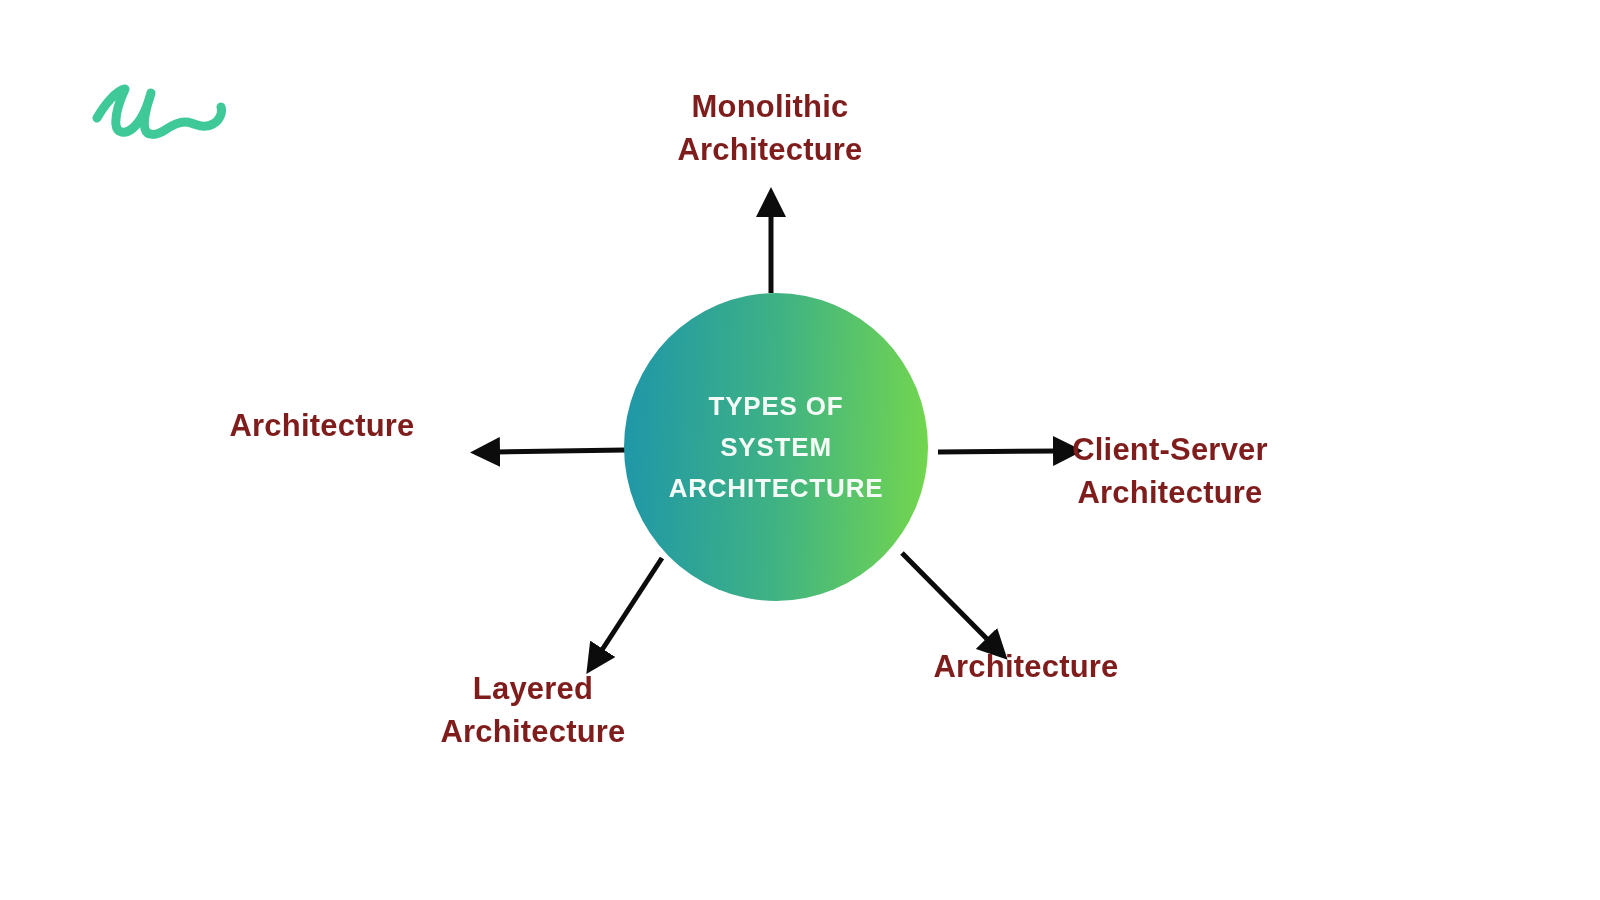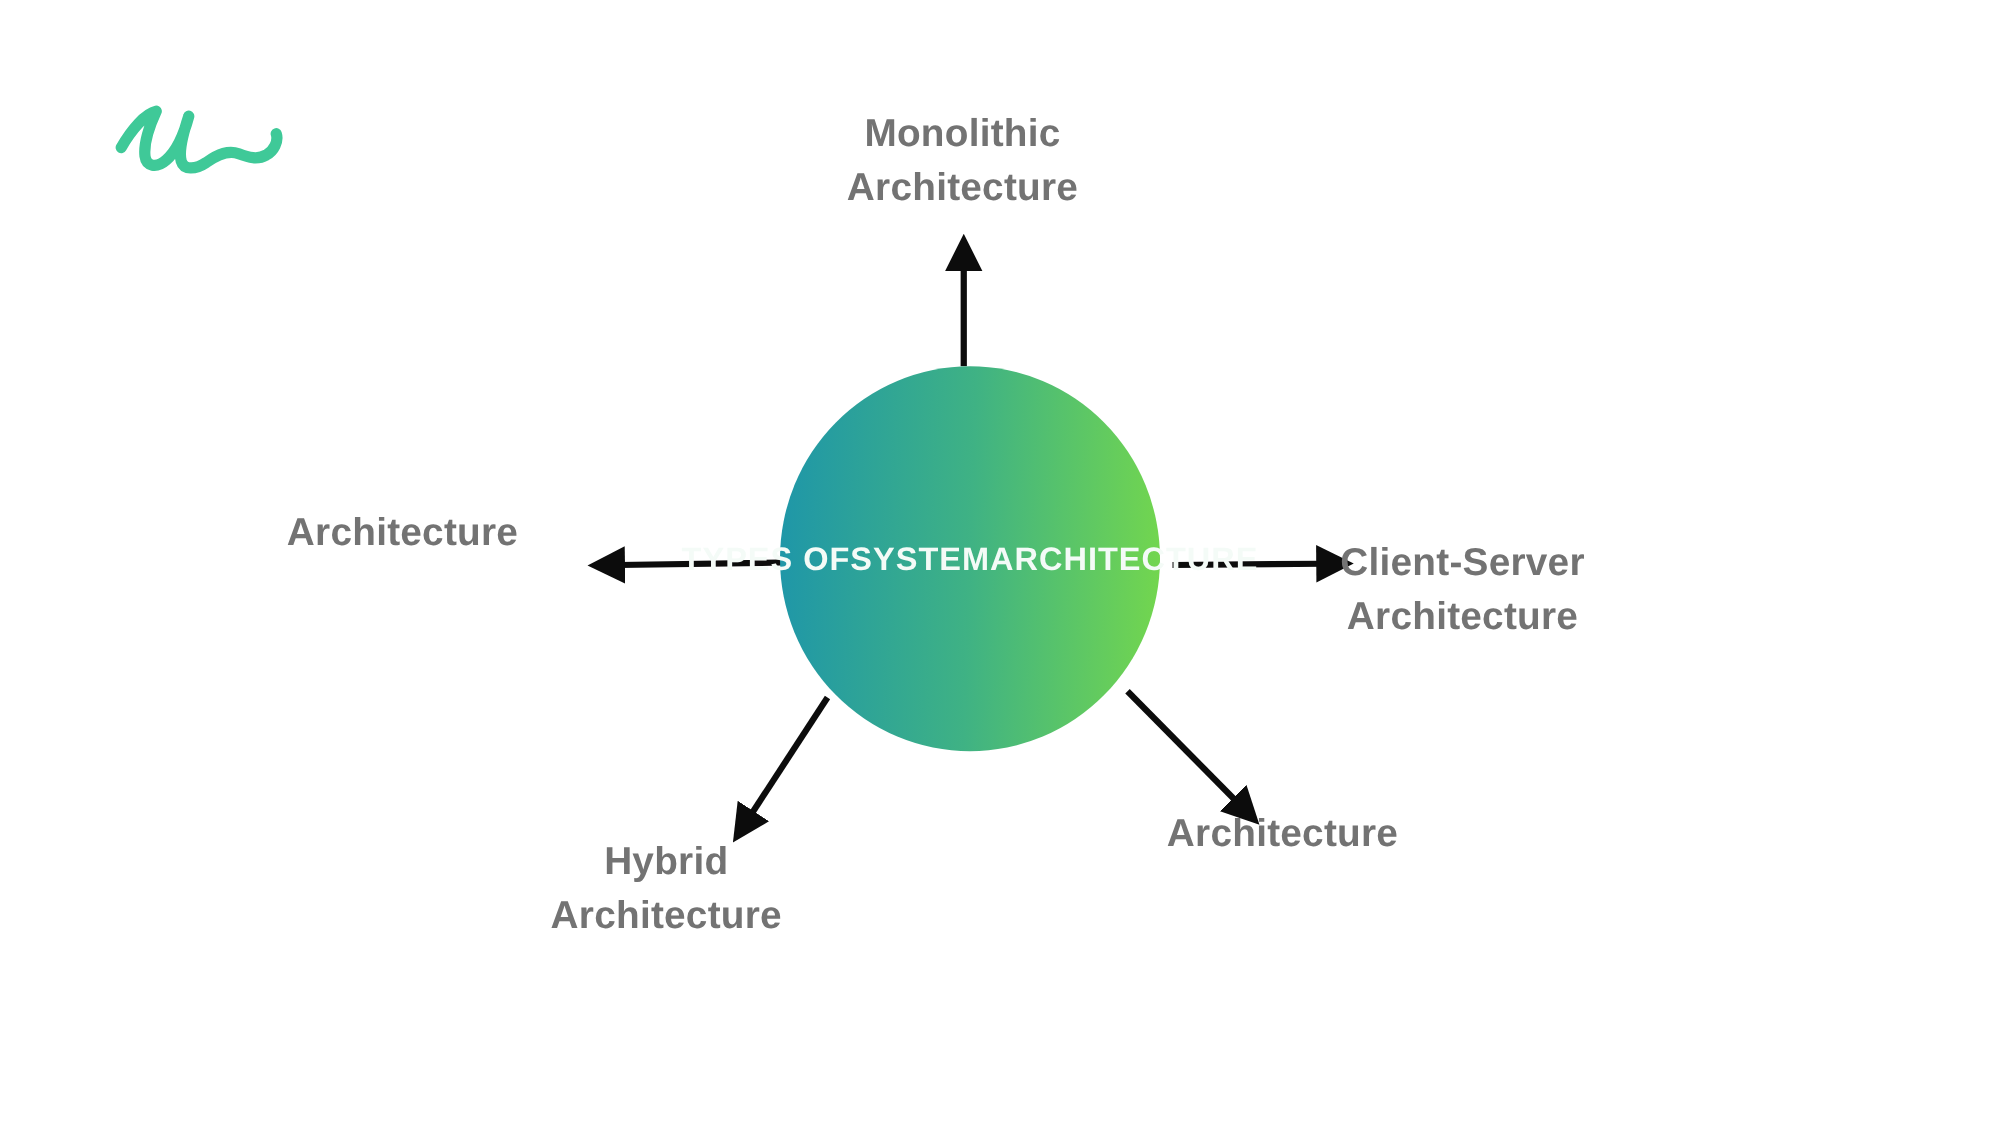--- a/index.html
+++ b/index.html
@@ -27,38 +27,38 @@
   }
   .hub-circle {
     position: absolute;
     left: 624px;
     top: 293px;
     width: 304px;
     height: 308px;
     border-radius: 50%;
     background: linear-gradient(92deg, #1e96a9 0%, #3fb284 50%, #74d74d 100%);
     display: flex;
-    flex-direction: row;
+    flex-direction: column;
     justify-content: center;
     align-items: center;
   }
   .hub-line {
     color: #f4fbf7;
     font-size: 26px;
     font-weight: 700;
     line-height: 41px;
     letter-spacing: 0.8px;
     text-align: center;
     white-space: nowrap;
   }
   .branch-label {
     position: absolute;
     transform: translateX(-50%);
     text-align: center;
-    color: #737373;
+    color: #7f1d1d;
     font-size: 31px;
     font-weight: 700;
     line-height: 43px;
     letter-spacing: 0.2px;
     white-space: nowrap;
   }
   .branch-label span { display: block; }
   .label-monolithic   { left: 770px;  top: 85px;  }
   .label-microkernel  { left: 322px;  top: 404px; }
   .label-clientserver { left: 1170px; top: 428px; }
@@ -104,21 +104,21 @@
   <div class="branch-label label-clientserver">
     <span>Client-Server</span>
     <span>Architecture</span>
   </div>
 
   <div class="branch-label label-hybrid">
     <span>Architecture</span>
   </div>
 
   <div class="branch-label label-layered">
-    <span>Hybrid</span>
+    <span>Layered</span>
     <span>Architecture</span>
   </div>
 
   <div class="branch-label label-microkernel">
     <span>Architecture</span>
   </div>
 
 </div>
 
 </body></html>

